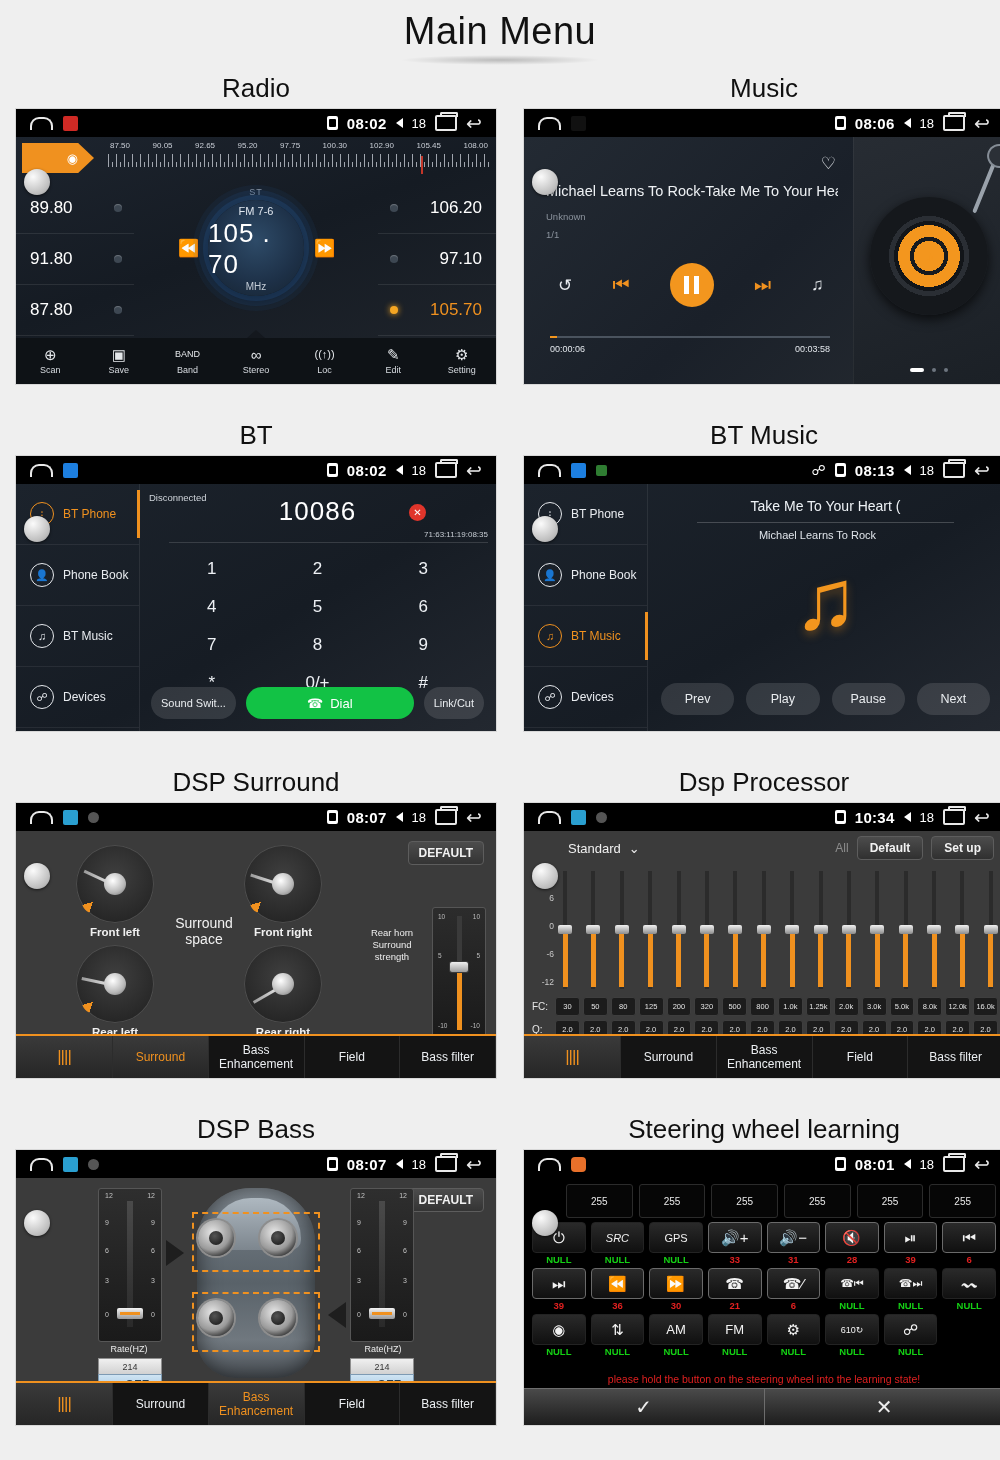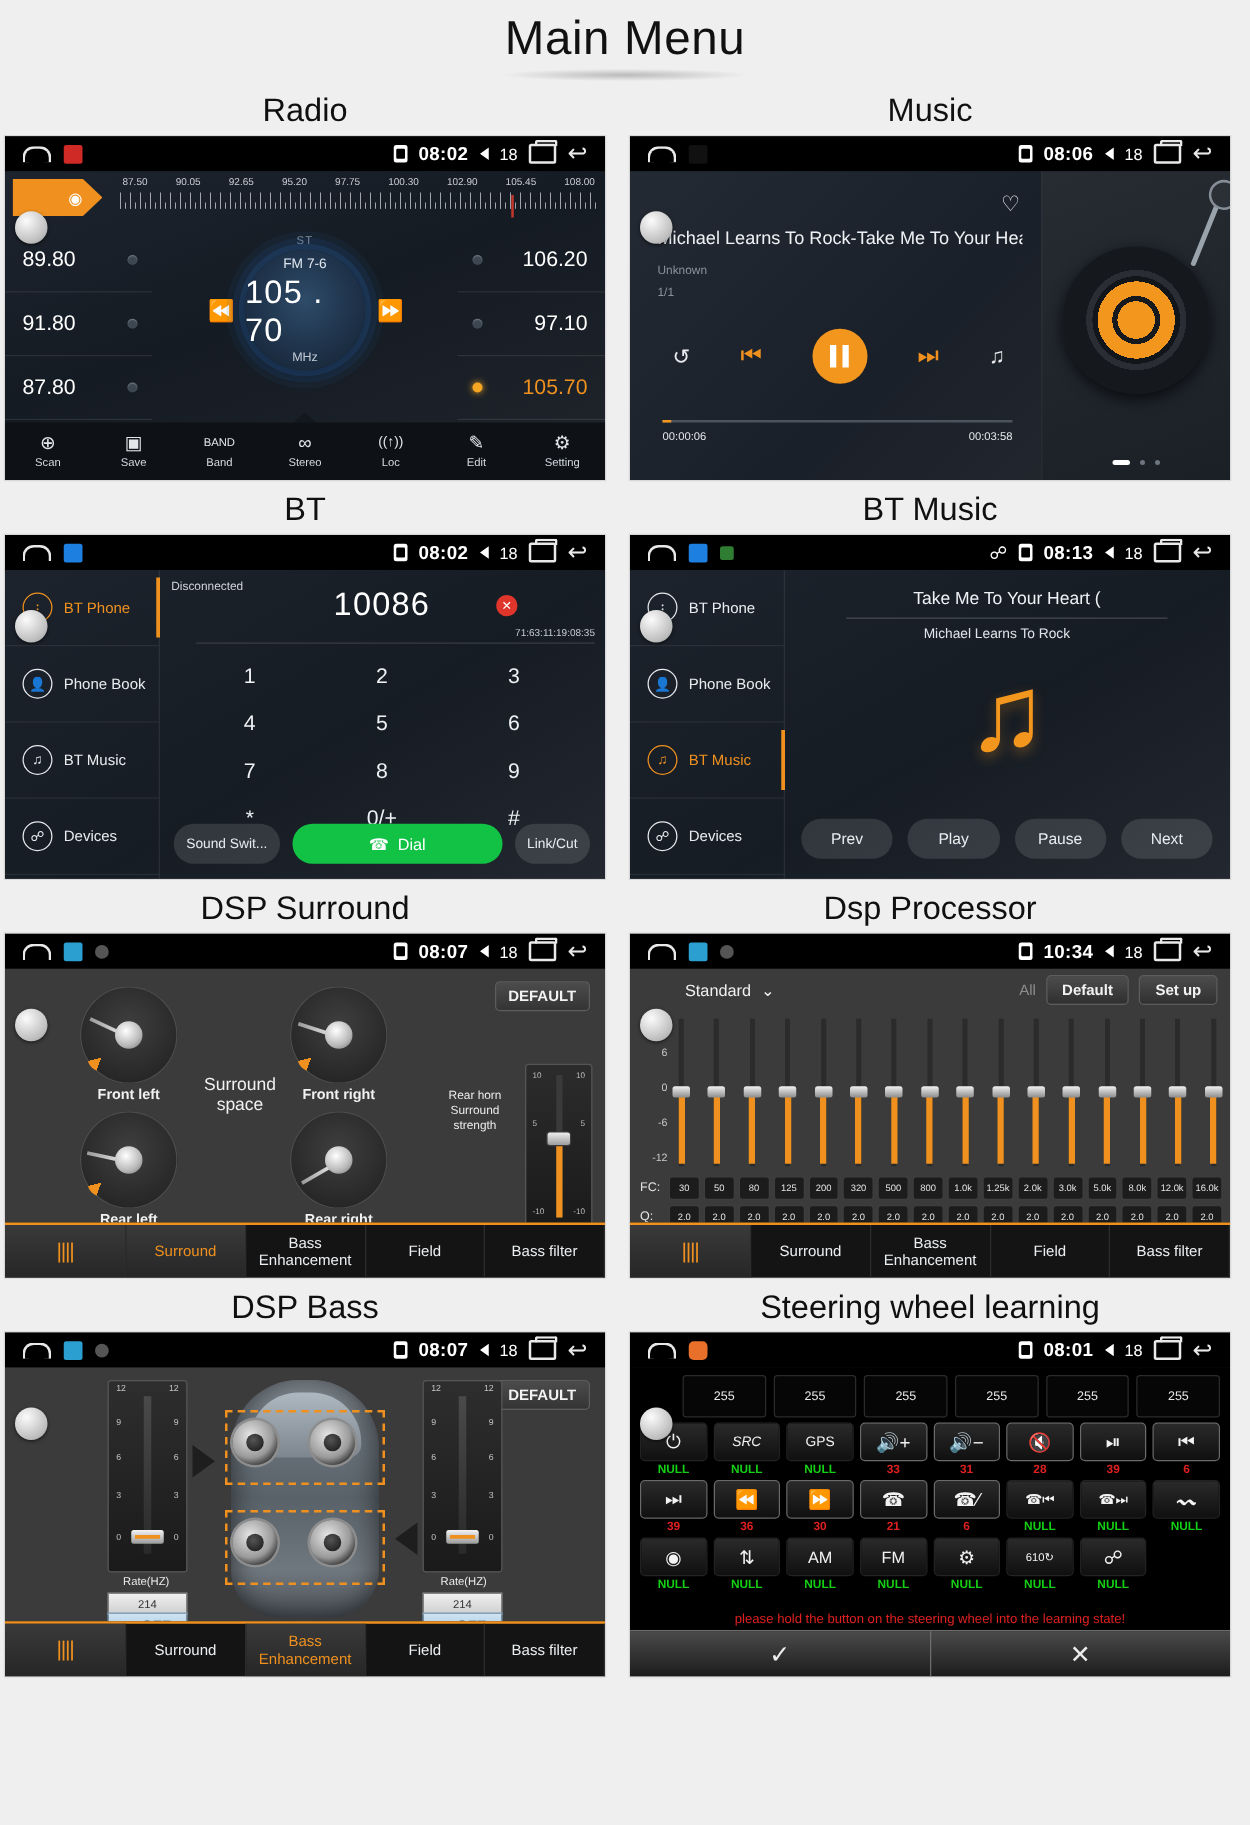--- a/index.html
+++ b/index.html
@@ -18,23 +18,24 @@
   }
   .title-shadow{
     width:200px;height:10px;margin:2px auto 0 auto;
     background:radial-gradient(ellipse at center, rgba(0,0,0,.22) 0%, rgba(0,0,0,0) 70%);
   }
   .grid{
     position:relative;
     display:grid;
     grid-template-columns:480px 480px;
     column-gap:20px;row-gap:0px;
-    padding:0 4px;
+    padding:0 16px;
     box-sizing:border-box;
     width:1000px;
+    gap:28px;
   }
   .cell{width:480px;}
   .cap{
     text-align:center;font-size:26px;line-height:34px;
     font-weight:400;color:#101010;
     padding:6px 0 4px 0;
     white-space:nowrap;
   }
   .screen{
     position:relative;width:480px;height:275px;

